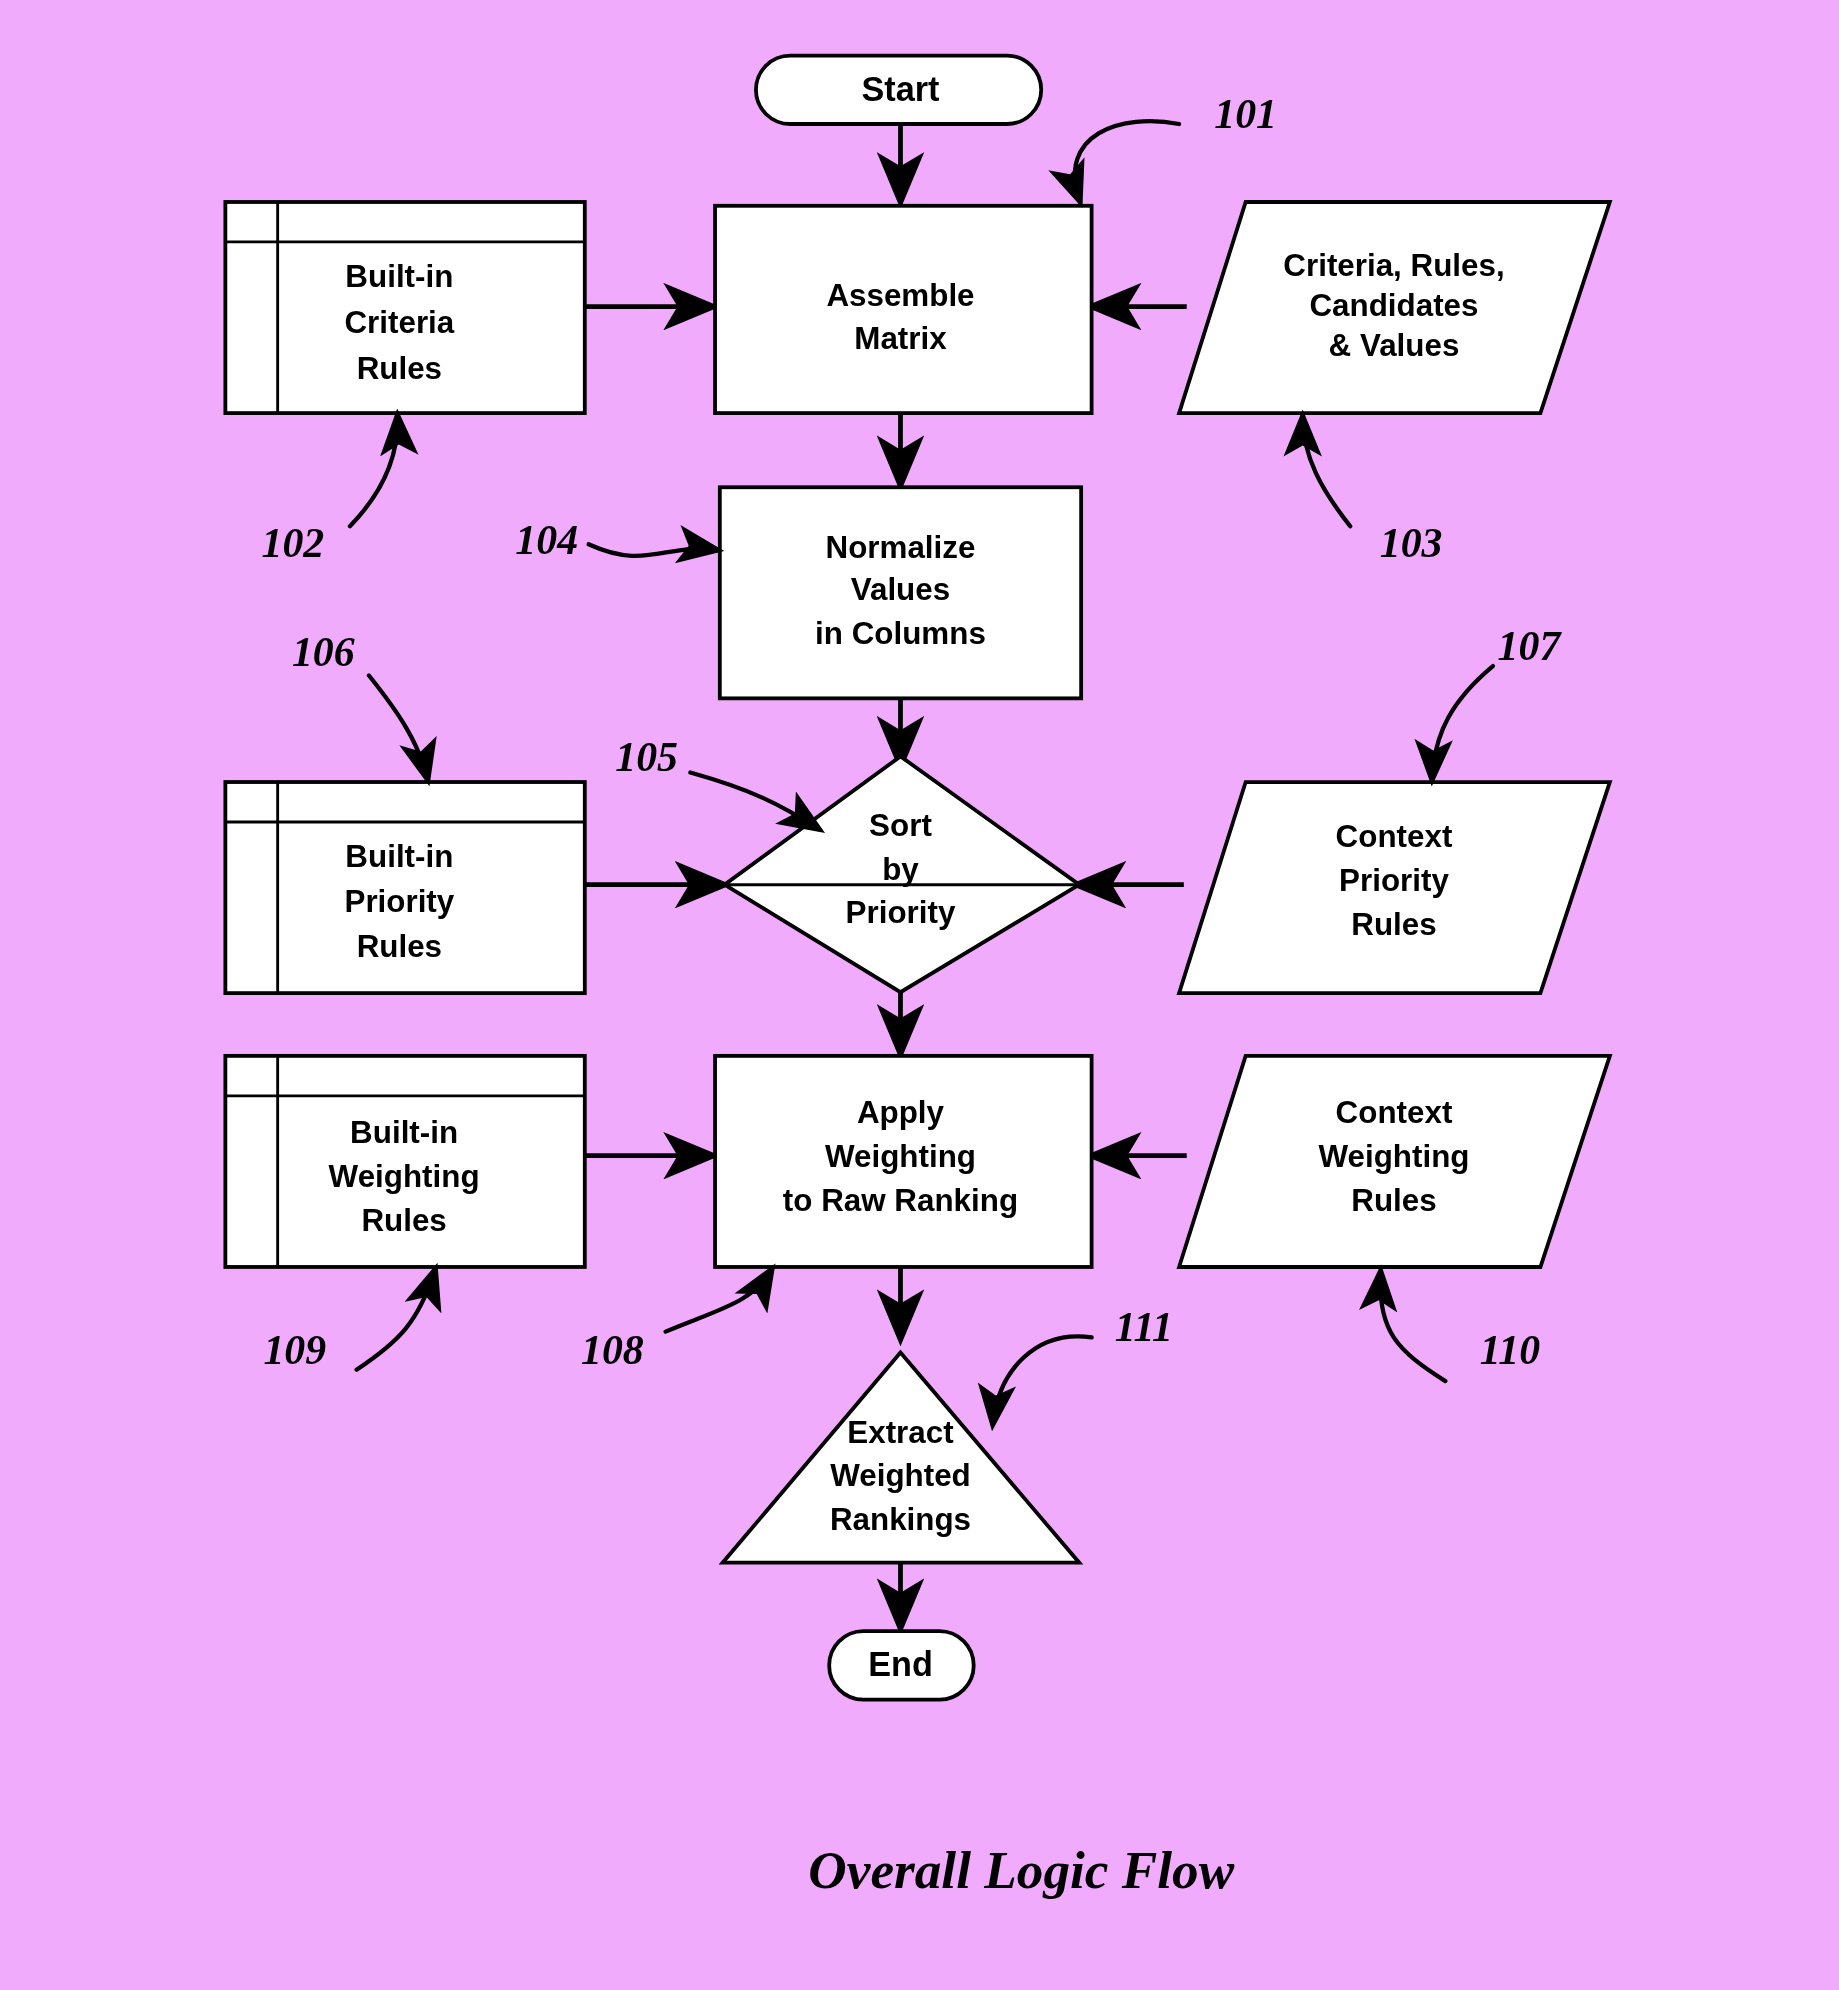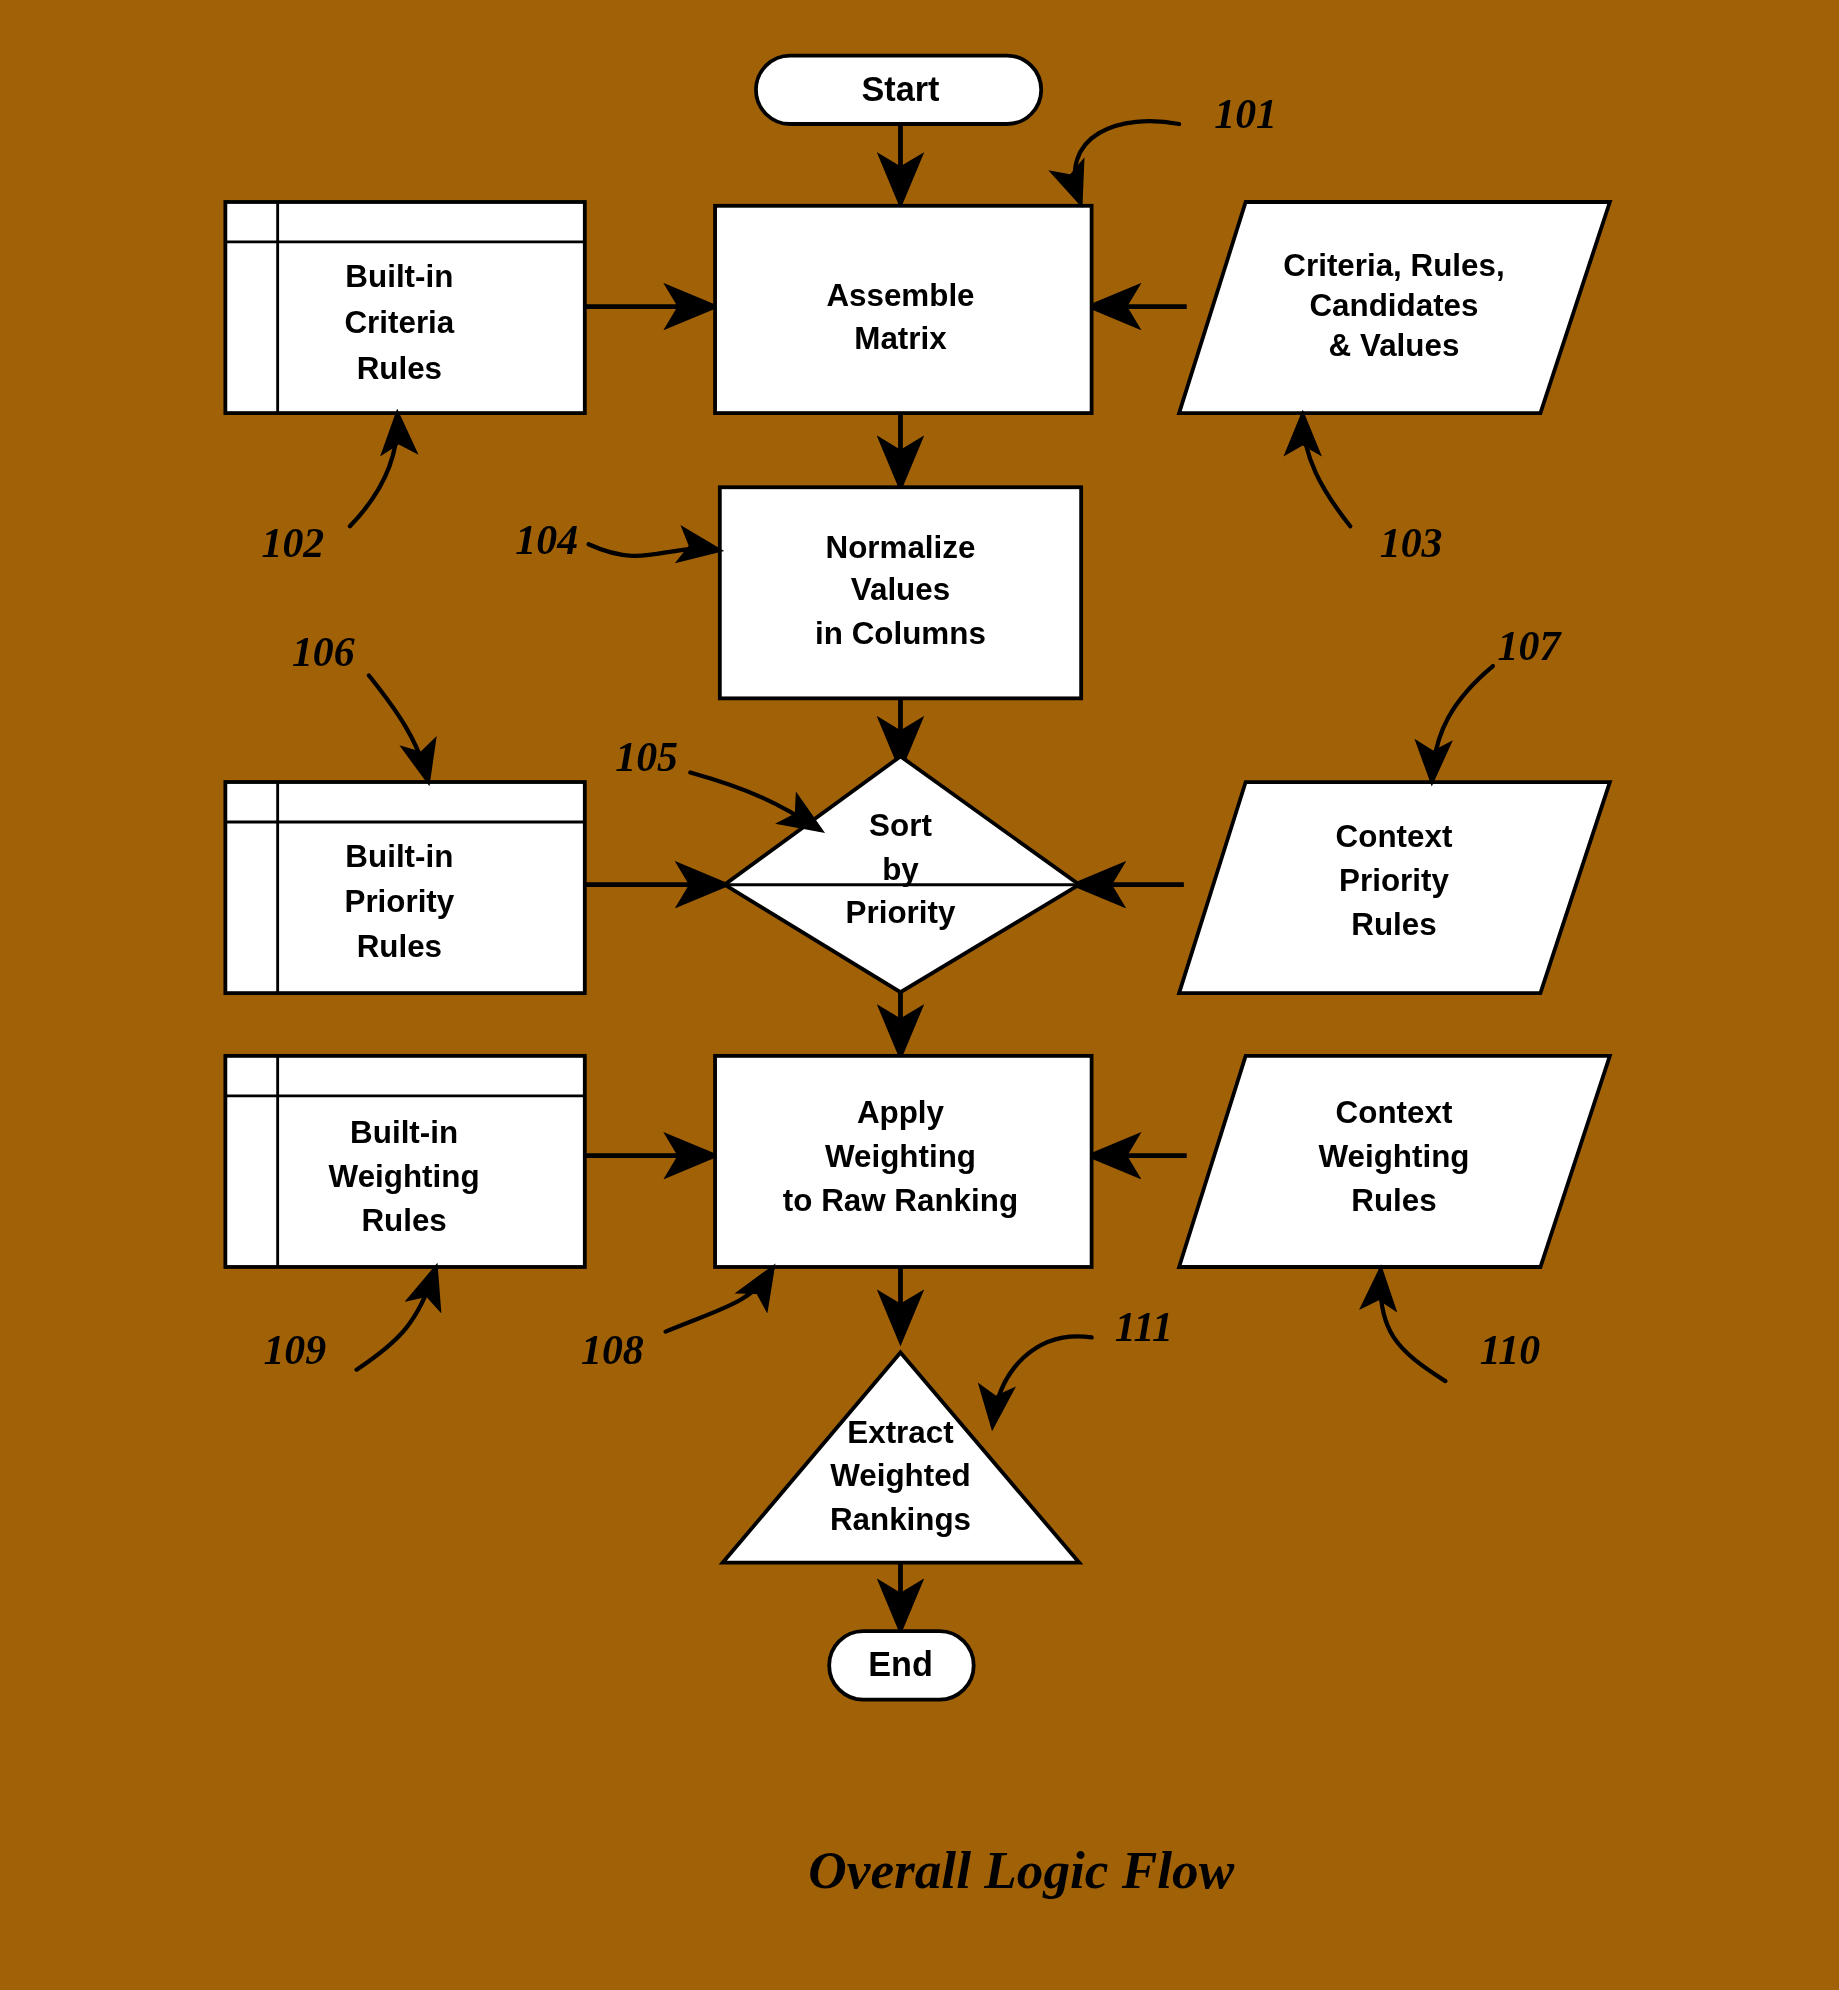--- a/index.html
+++ b/index.html
@@ -7,21 +7,21 @@
     padding: 0;
     background: #ffffff;
   }
   body {
     font-family: "Liberation Sans", sans-serif;
   }
   #canvas {
     position: relative;
     width: 1839px;
     height: 1991px;
-    background: #a16207;
+    background: #f0abfc;
     overflow: hidden;
   }
   #figure-svg {
     position: absolute;
     top: 0;
     left: 0;
     width: 1839px;
     height: 1991px;
   }
   .shape-outline {

